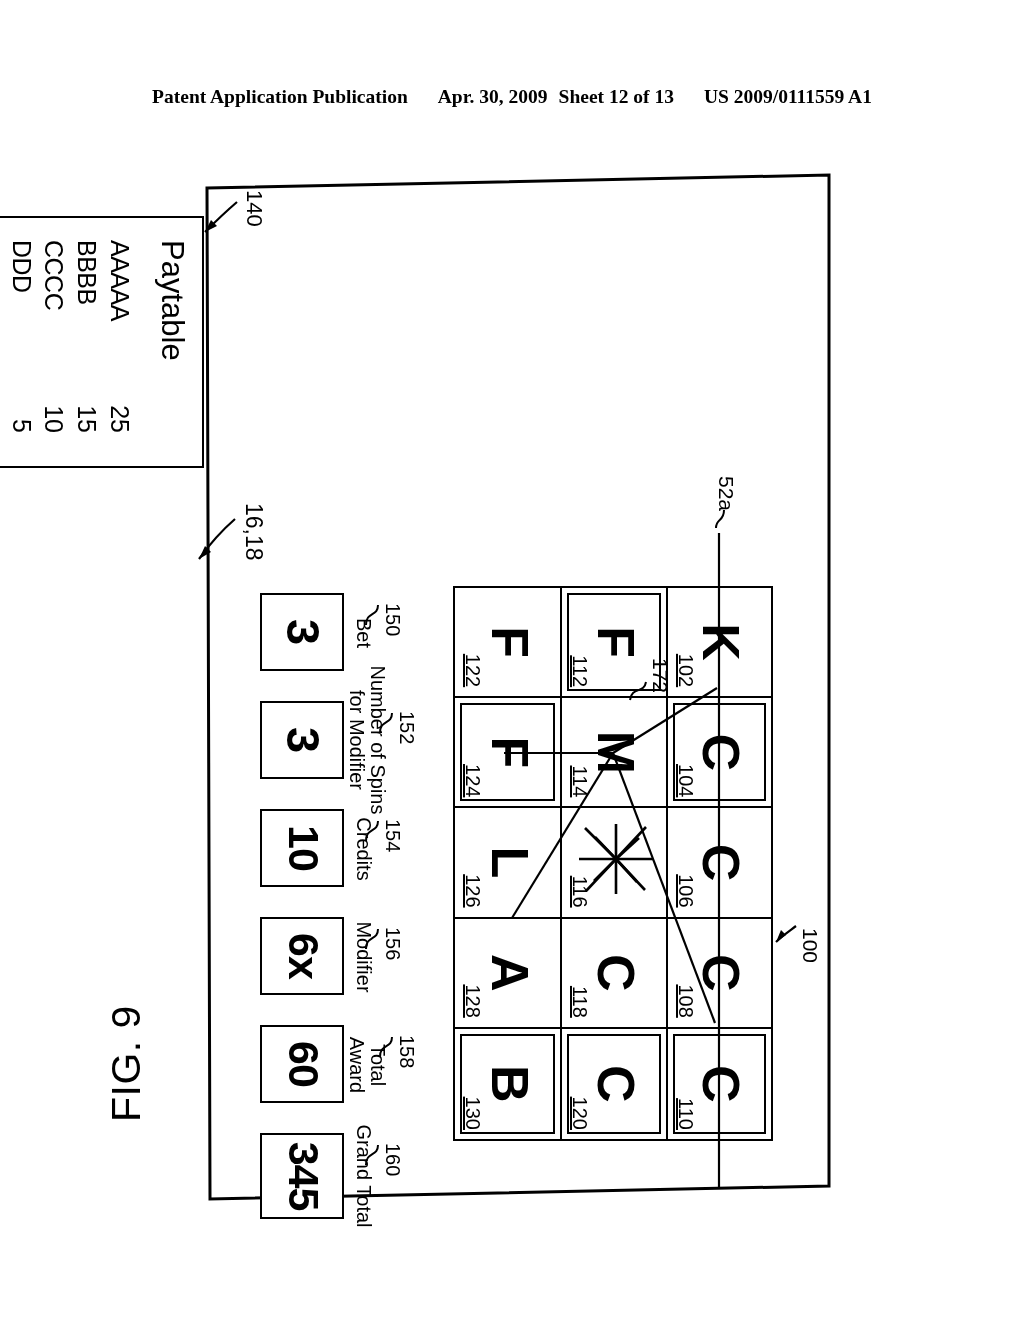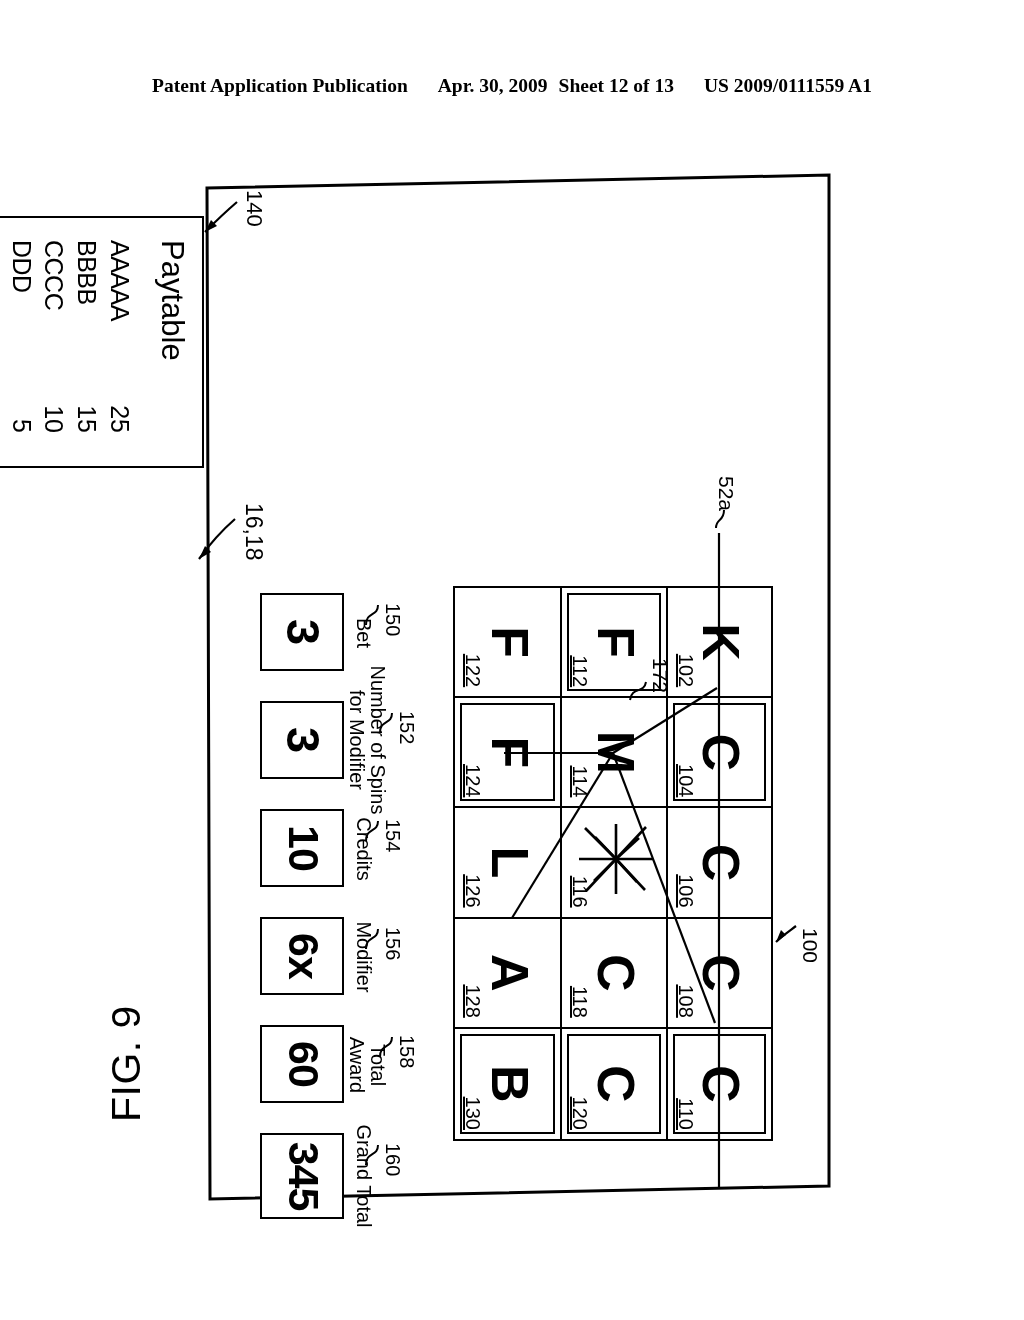--- a/index.html
+++ b/index.html
@@ -11,21 +11,21 @@
     width: 1024px;
     height: 1320px;
     position: relative;
     font-family: "Liberation Serif", serif;
     overflow: hidden;
   }
 
   
   #page-header {
     position: absolute;
-    top: 75px;
+    top: 86px;
     left: 0;
     width: 1024px;
     text-align: center;
     font-family: "Liberation Serif", serif;
     font-weight: bold;
     font-size: 19.5px;
     color: #000;
     white-space: nowrap;
     letter-spacing: 0px;
   }

